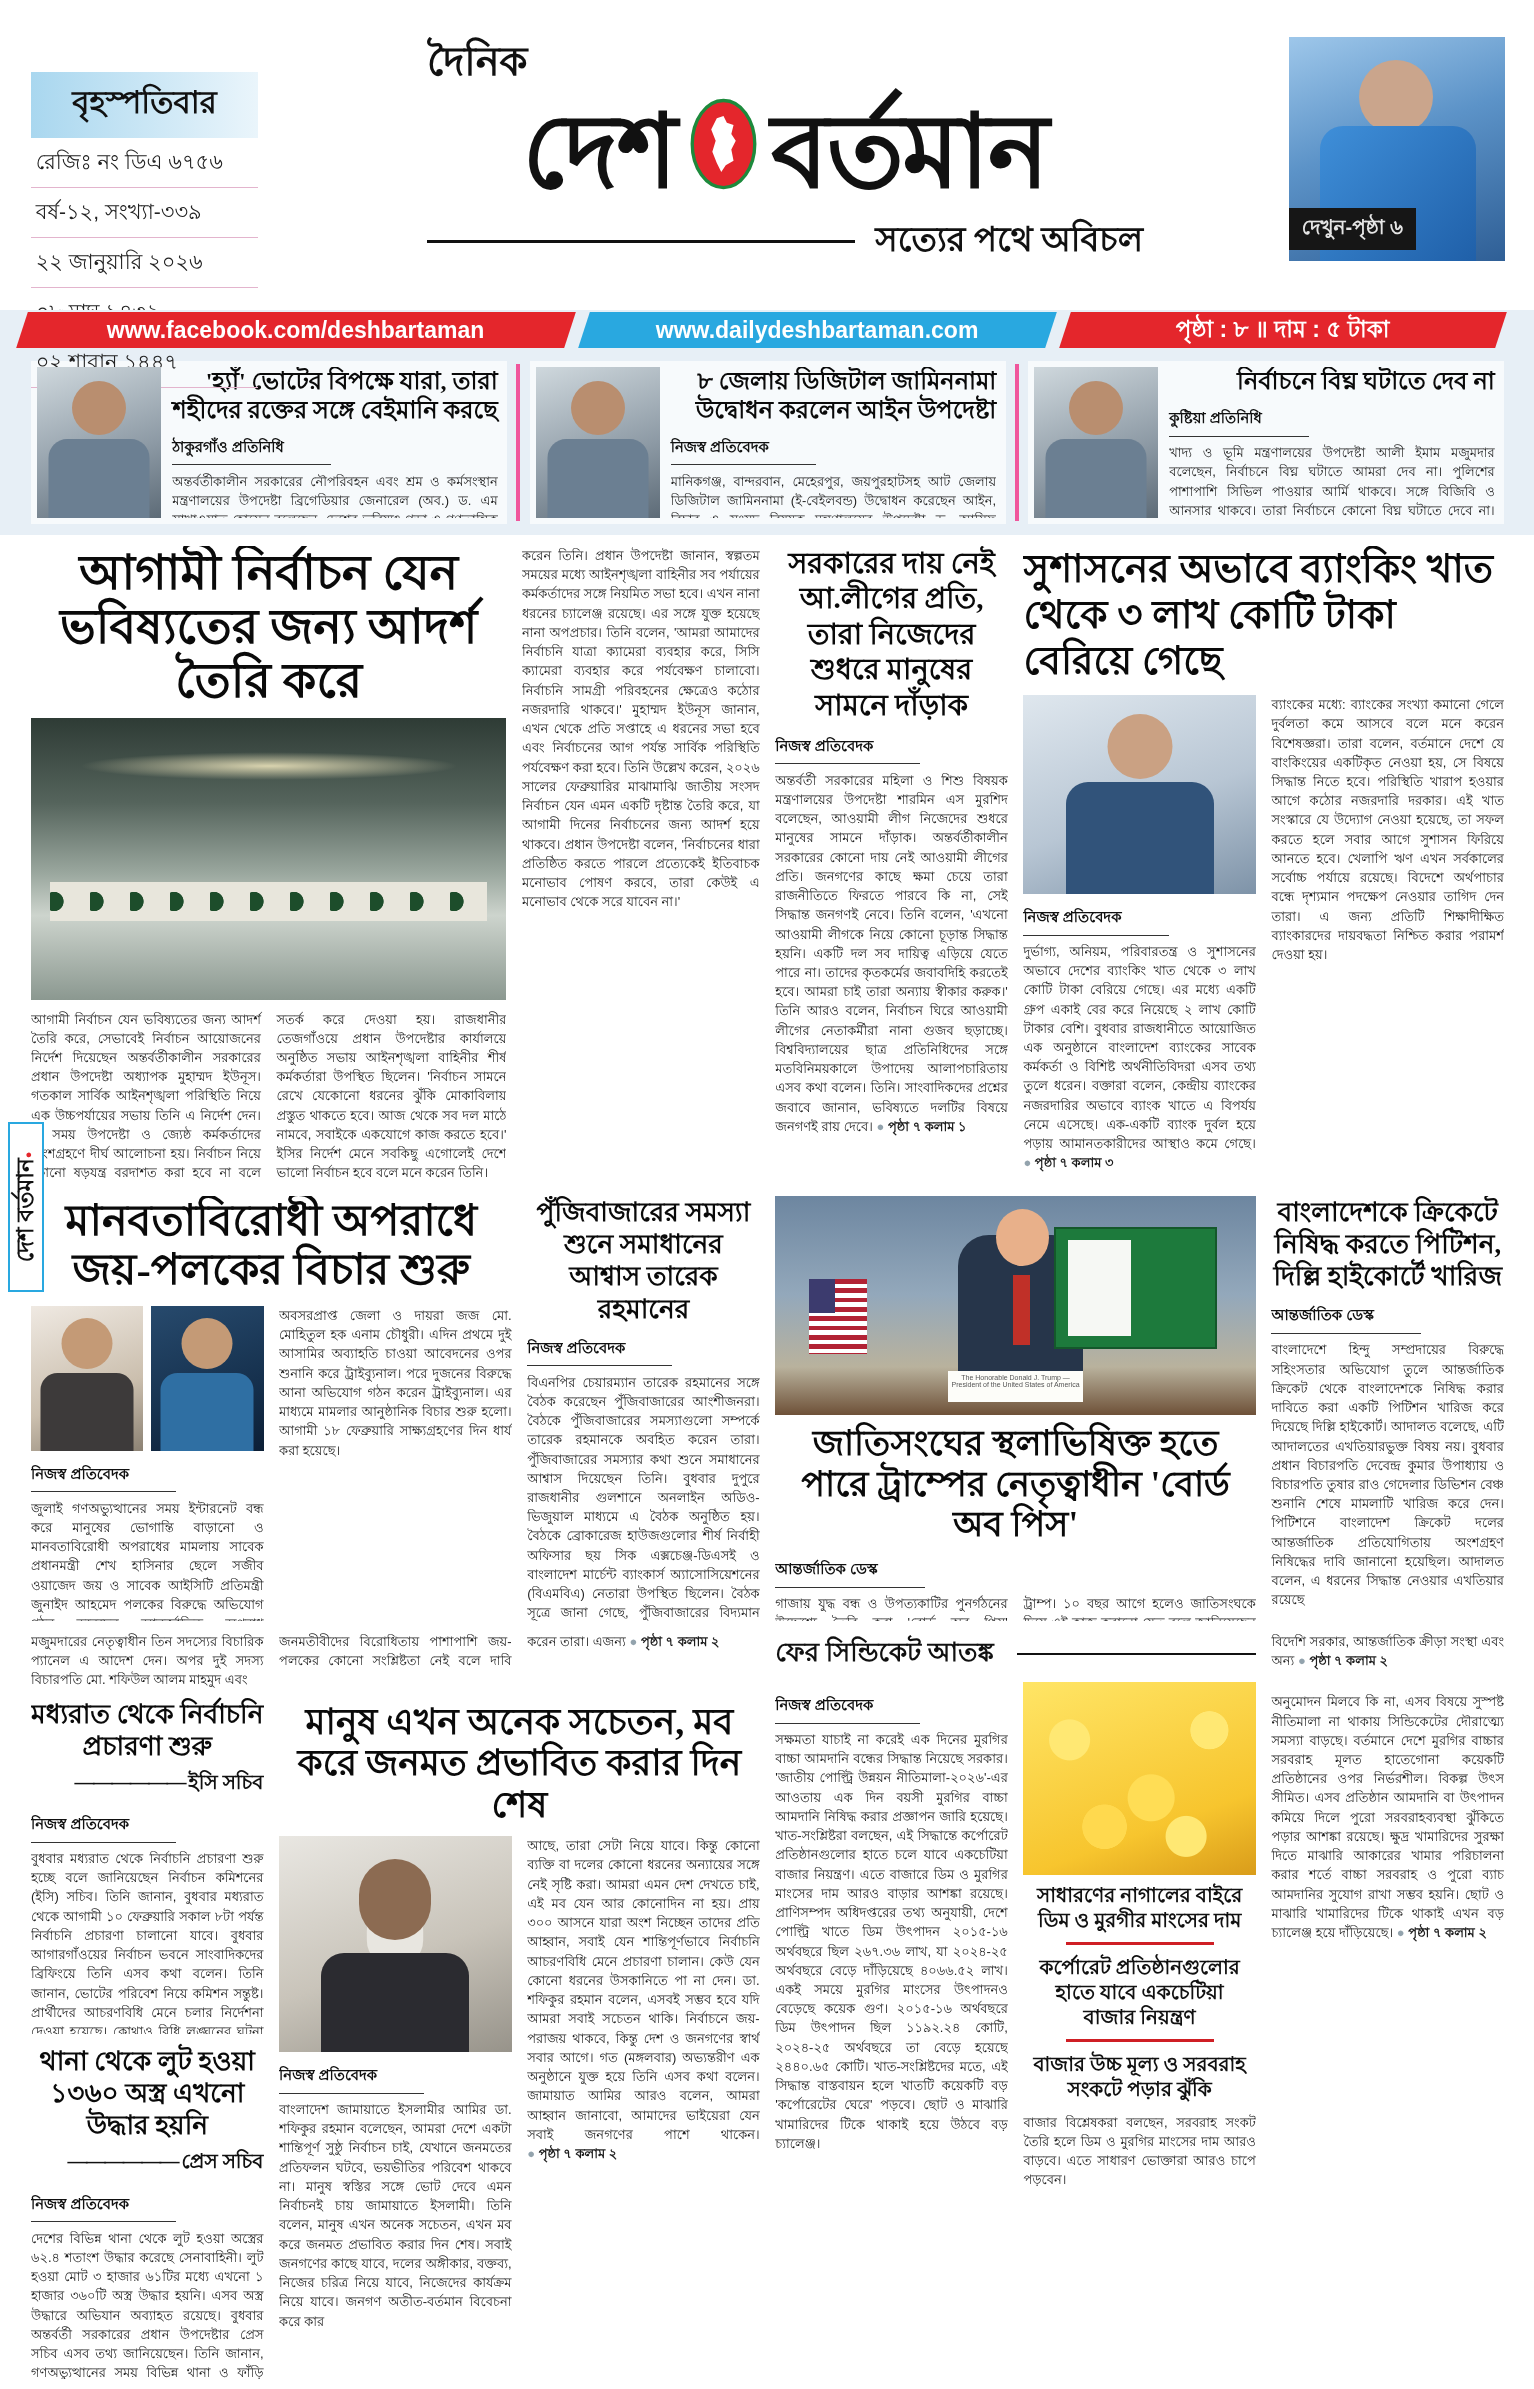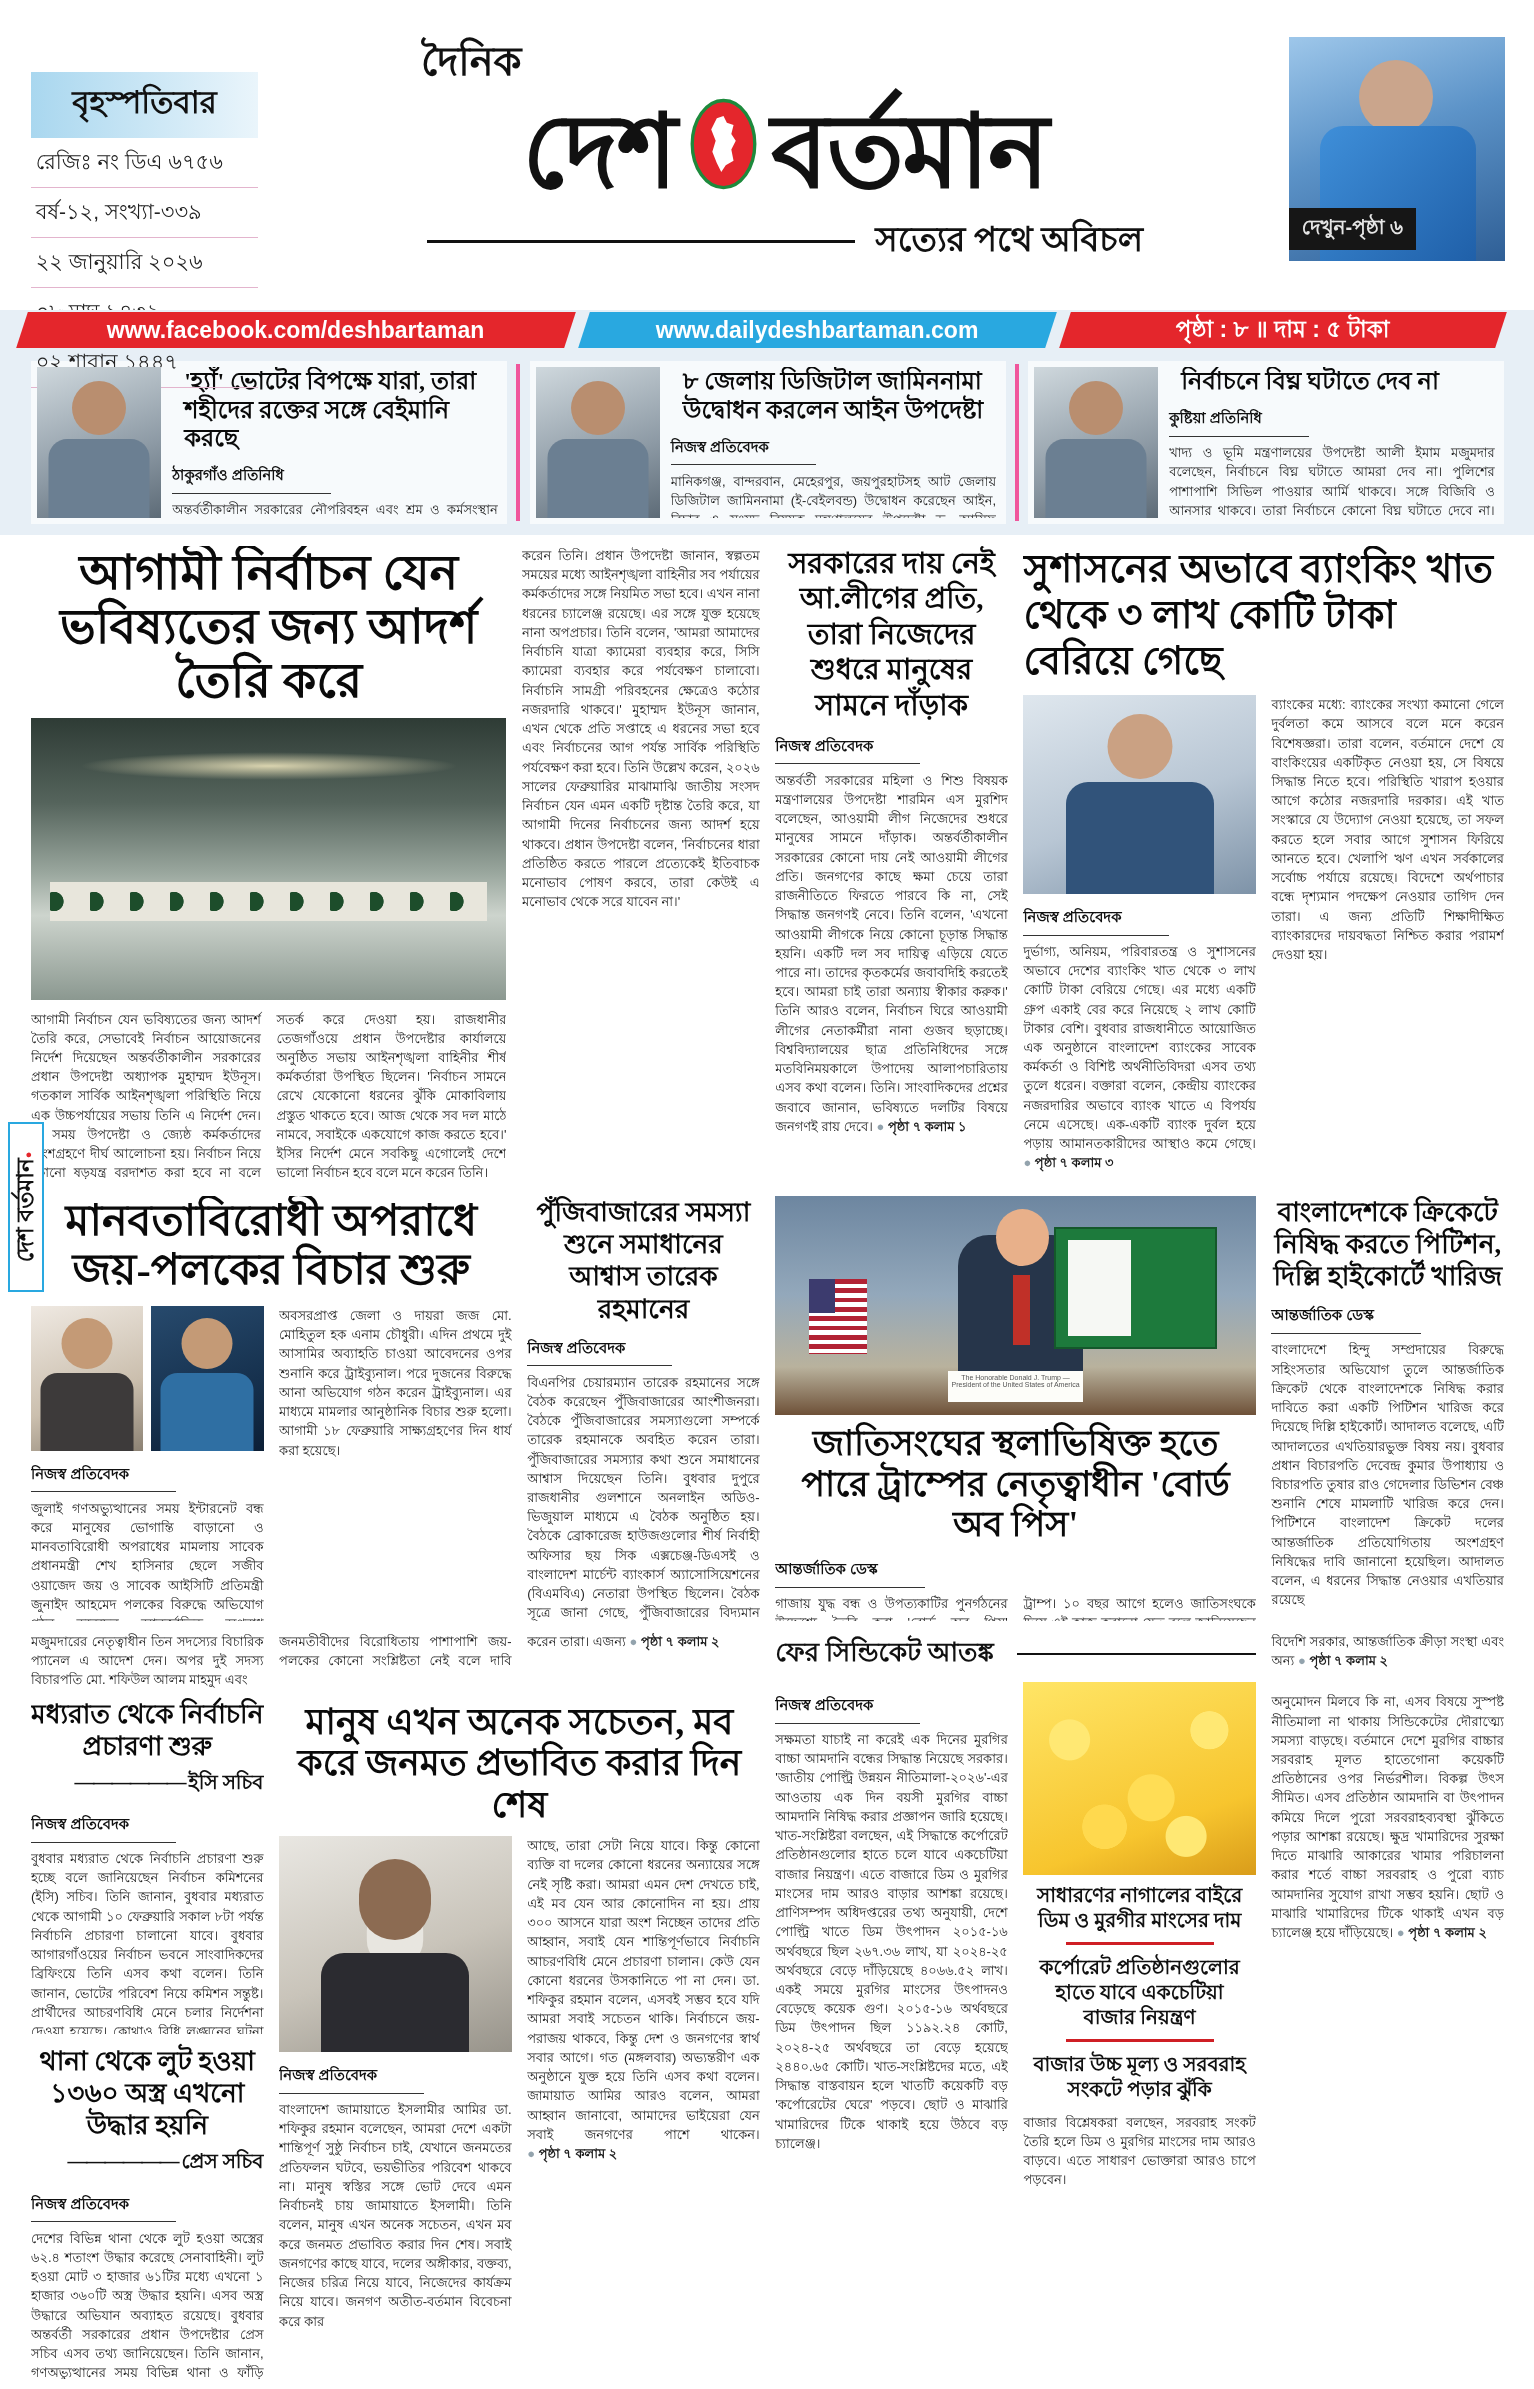--- a/index.html
+++ b/index.html
@@ -12,21 +12,21 @@
 
   
   .masthead { position:relative; height:350px; }
   .daybox { position:absolute; left:31px; top:72px; width:227px; font-size:20px; }
   .daybox .day {
     background:linear-gradient(90deg,#a9d7ef,#eaf5fb); text-align:center; font-weight:bold;
     font-size:31px; font-family:"Liberation Serif",serif; padding:6.2px 0 7.8px;
   }
   .daybox .drow { padding:7.8px 4.7px 6.2px; border-bottom:1.6px solid #e3b4cd; font-size:21px; color:#222; }
   .brand { position:absolute; left:404px; top:29.6px; width:762px; text-align:center; }
-  .brand .daily { text-align:left; font-size:40px; font-weight:bold; font-family:"Liberation Serif",serif; margin-left:17px; }
+  .brand .daily { text-align:left; font-size:40px; font-weight:bold; font-family:"Liberation Serif",serif; margin-left:23px; }
   .brand-row { display:flex; align-items:flex-start; justify-content:center; gap:14px; margin-top:1.6px; }
   .brand-word { font-size:103px; line-height:1.05; font-weight:bold; font-family:"Liberation Serif",serif; letter-spacing:-1.6px; }
   .brand-logo { width:67px; height:92px; flex:0 0 auto; }
   .tagline-row { display:flex; align-items:center; margin-top:7px; padding:0 23px; }
   .tagline-row .rule { flex:1; height:3.1px; background:#111; margin-right:20px; }
   .tagline { font-size:34px; font-weight:bold; font-family:"Liberation Serif",serif; white-space:nowrap; }
   .promo { position:absolute; right:29.6px; top:37px; width:216px; height:224px;
     background:linear-gradient(160deg,#9ec7ea 0%,#5c93c8 45%,#2f5f96 100%); overflow:hidden; }
   .promo::before { content:""; position:absolute; left:70px; top:23px; width:74px; height:74px; border-radius:50%;
     background:#caa58c; }
@@ -44,21 +44,21 @@
   .bar.b3 { width:436px; margin-left:14px; }
 
   
   .topstrip { height:185px; background:#e7eff6; display:flex; align-items:stretch; padding:11px 31px; gap:0; }
   .strip-box { flex:1; background:#f7fafc; display:flex; padding:6.2px; overflow:hidden; }
   .strip-sep { width:3.9px; background:#f0569c; margin:3.1px 9.3px; flex:0 0 auto; }
   .strip-photo { width:124px; height:100%; flex:0 0 auto; background:linear-gradient(160deg,#cfd8dd,#8d9aa5 60%,#5d6b77); position:relative; overflow:hidden; }
   .strip-photo::before { content:""; position:absolute; left:50%; top:14px; transform:translateX(-50%); width:54px; height:54px; border-radius:50%; background:#b98e6f; }
   .strip-photo::after { content:""; position:absolute; left:50%; top:72px; transform:translateX(-50%); width:101px; height:93px; border-radius:18.7px 18.7px 0 0; background:#6b7f92; }
   .strip-body { flex:1; padding:0 3.1px 0 11px; overflow:hidden; }
-  .strip-h { font-size:24px; line-height:1.18; text-align:left;margin-left:12px; }
+  .strip-h { font-size:24px; line-height:1.18; text-align:right; }
   .byline { display:inline-block; font-weight:bold; font-size:14.8px; border-bottom:1.6px solid #333; padding:6.2px 47px 4.7px 0; margin:4.7px 0 6.2px; }
   .body { font-size:13px; line-height:1.48; text-align:justify; color:#1d1d1d; overflow:hidden; }
   .pageref { font-weight:bold; white-space:nowrap; }
   .pageref::before { content:"● "; color:#93a3ad; }
 
   
   .grid { display:grid; grid-template-columns:repeat(6,1fr); gap:0 15.6px; padding:11px 31px 0; }
   .row1 { height:650px; }
   .row2 { height:436px; }
   .row3 { height:758px; }

